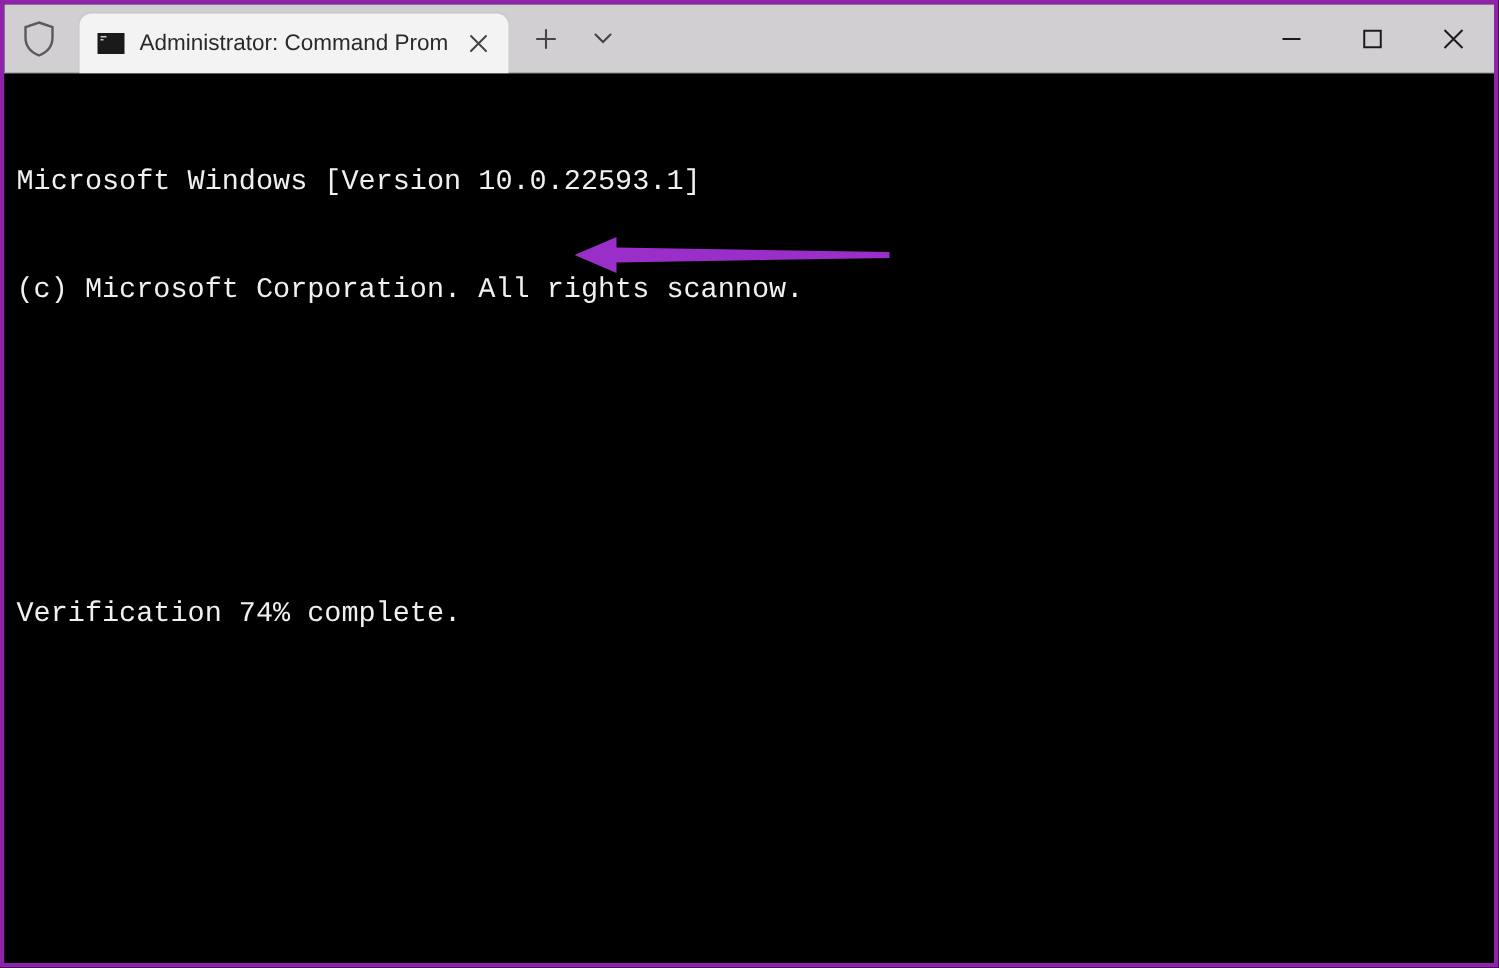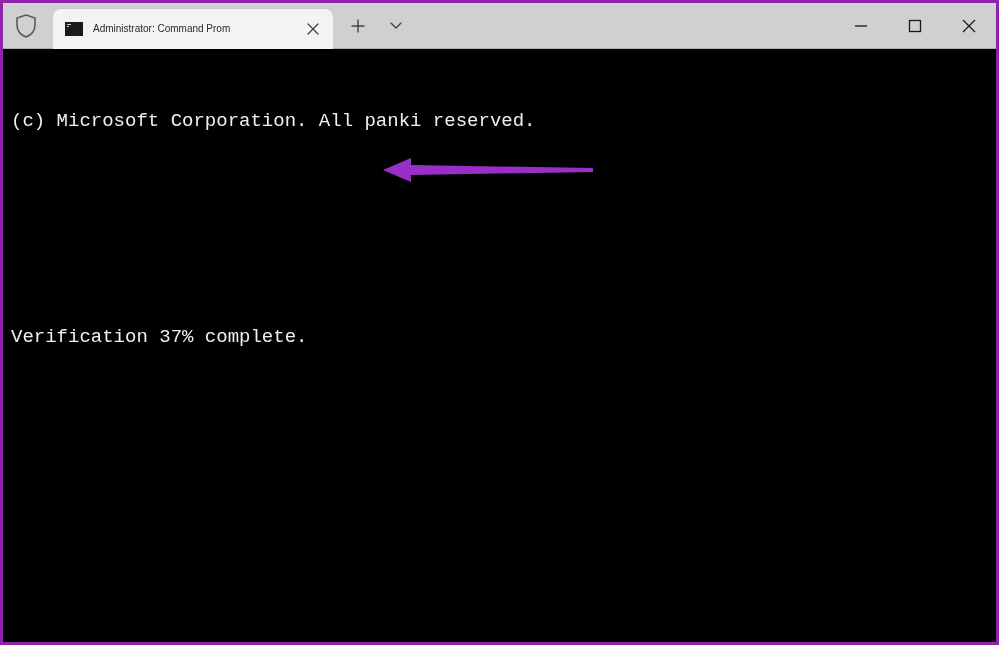--- a/index.html
+++ b/index.html
@@ -72,21 +72,21 @@
     .tab-icon::after {
       content: "";
       position: absolute;
       top: 4px;
       left: 2px;
       width: 2px;
       height: 1px;
       background: #ccc;
     }
     .tab-title {
-      font-size: 10px;
+      font-size: 15px;
       color: #2a2a2a;
       white-space: nowrap;
       overflow: hidden;
       flex: 1;
     }
     .tab-close {
       width: 28px;
       height: 28px;
       display: flex;
       align-items: center;
@@ -190,25 +190,26 @@
       </span>
       <span class="win-btn">
         <svg width="14" height="14" viewBox="0 0 14 14">
             <path d="M1 1 L13 13 M13 1 L1 13" stroke="#1a1a1a" stroke-width="1.3"></path>
           </svg>
       </span>
     </div>
   </div>
 
   <div class="terminal">
-    <div class="term-line">(c) Microsoft Corporation. All panki reserved.</div>
-    <div class="term-line"></div>
-    <div class="term-line"></div>
-    <div class="term-line"></div>
-    <div class="term-line">Verification 37% complete.</div>
+    <div class="term-line">Microsoft Windows [Version 10.0.22593.1]</div>
+    <div class="term-line">(c) Microsoft Corporation. All rights scannow.</div>
+    <div class="term-line"></div>
+    <div class="term-line"></div>
+    <div class="term-line"></div>
+    <div class="term-line">Verification 74% complete.</div>
     <div class="term-line"></div>
     
     <div class="term-line"></div>
     
 
     <div class="annotation-arrow">
       <svg width="220" height="30" viewBox="0 0 220 30">
         <defs>
           <linearGradient id="arrGrad" x1="0" y1="0" x2="1" y2="0">
             <stop offset="0%" stop-color="#9a2ec9"></stop>

